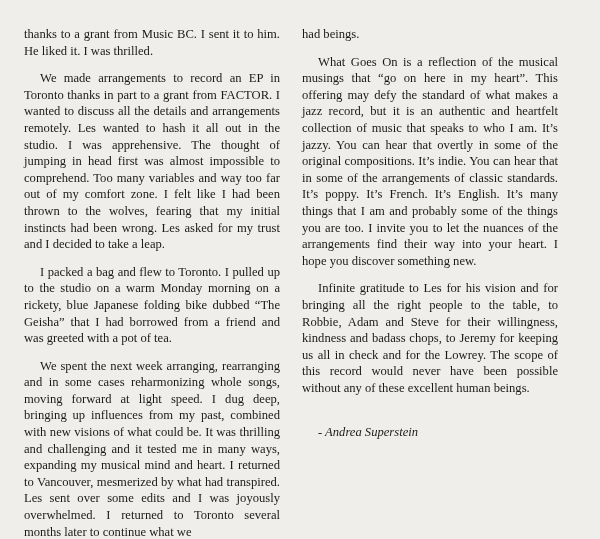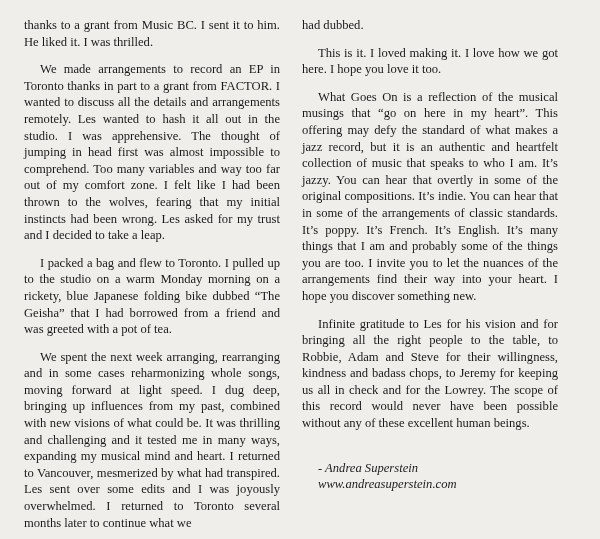--- a/index.html
+++ b/index.html
@@ -30,21 +30,21 @@
     display: flex;
     gap: 22px;
     padding: 0 24px 0 24px;
     box-sizing: border-box;
   }
   .column {
     width: 256px;
     flex: 0 0 256px;
   }
   p.para {
-    margin: 3px 0 0 0;
+    margin: 12px 0 0 0;
     font-size: 12.6px;
     line-height: 16.6px;
     text-align: justify;
     text-justify: inter-word;
     hyphens: manual;
     text-indent: 16px;
   }
   p.para.noindent {
     text-indent: 0;
   }
@@ -73,24 +73,22 @@
   <div id="columns">
 
     <div class="column">
       <p class="para noindent">thanks to a grant from Music BC. I sent it to him. He liked it. I was thrilled.</p>
       <p class="para">We made arrangements to record an EP in Toronto thanks in part to a grant from FACTOR. I wanted to discuss all the details and arrangements remotely. Les wanted to hash it all out in the studio. I was apprehensive. The thought of jumping in head first was almost impossible to comprehend. Too many variables and way too far out of my comfort zone. I felt like I had been thrown to the wolves, fearing that my initial instincts had been wrong. Les asked for my trust and I decided to take a leap.</p>
       <p class="para">I packed a bag and flew to Toronto. I pulled up to the studio on a warm Monday morning on a rickety, blue Japanese folding bike dubbed “The Geisha” that I had borrowed from a friend and was greeted with a pot of tea.</p>
       <p class="para">We spent the next week arranging, rearranging and in some cases reharmonizing whole songs, moving forward at light speed. I dug deep, bringing up influences from my past, combined with new visions of what could be. It was thrilling and challenging and it tested me in many ways, expanding my musical mind and heart. I returned to Vancouver, mesmerized by what had transpired. Les sent over some edits and I was joyously overwhelmed. I returned to Toronto several months later to continue what we</p>
     </div>
 
     <div class="column">
-      <p class="para noindent">had dubbed.</p>
-      <p class="para">This is it. I loved making it. I love how we got here. I hope you love it too.</p>
+      <p class="para noindent">had beings.</p>
       <p class="para">What Goes On is a reflection of the musical musings that “go on here in my heart”. This offering may defy the standard of what makes a jazz record, but it is an authentic and heartfelt collection of music that speaks to who I am. It’s jazzy. You can hear that overtly in some of the original compositions. It’s indie. You can hear that in some of the arrangements of classic standards. It’s poppy. It’s French. It’s English. It’s many things that I am and probably some of the things you are too. I invite you to let the nuances of the arrangements find their way into your heart. I hope you discover something new.</p>
       <p class="para">Infinite gratitude to Les for his vision and for bringing all the right people to the table, to Robbie, Adam and Steve for their willingness, kindness and badass chops, to Jeremy for keeping us all in check and for the Lowrey. The scope of this record would never have been possible without any of these excellent human beings.</p>
       <div class="sig">
         <span class="name">- Andrea Superstein</span>
-        <span class="url">www.andreasuperstein.com</span>
       </div>
     </div>
 
   </div>
 </div>
 
 </body></html>

